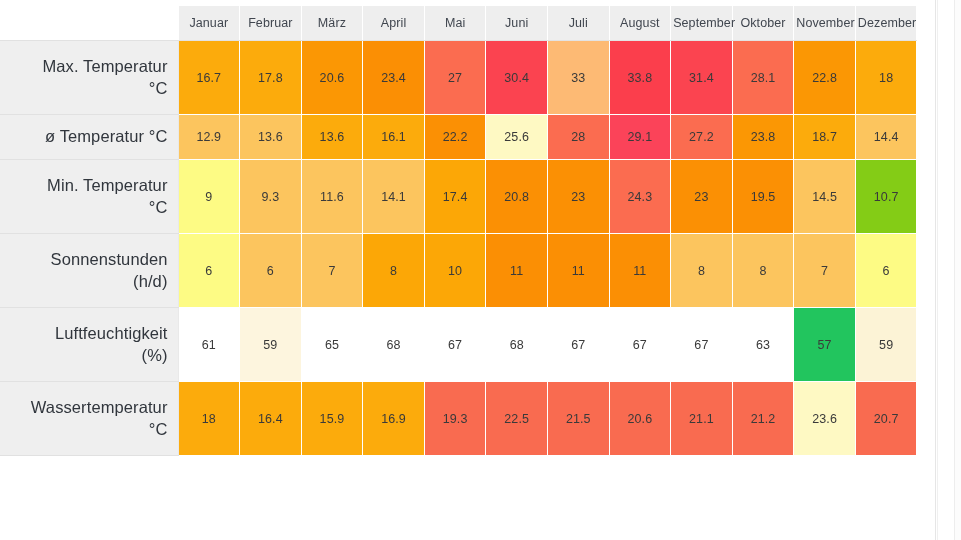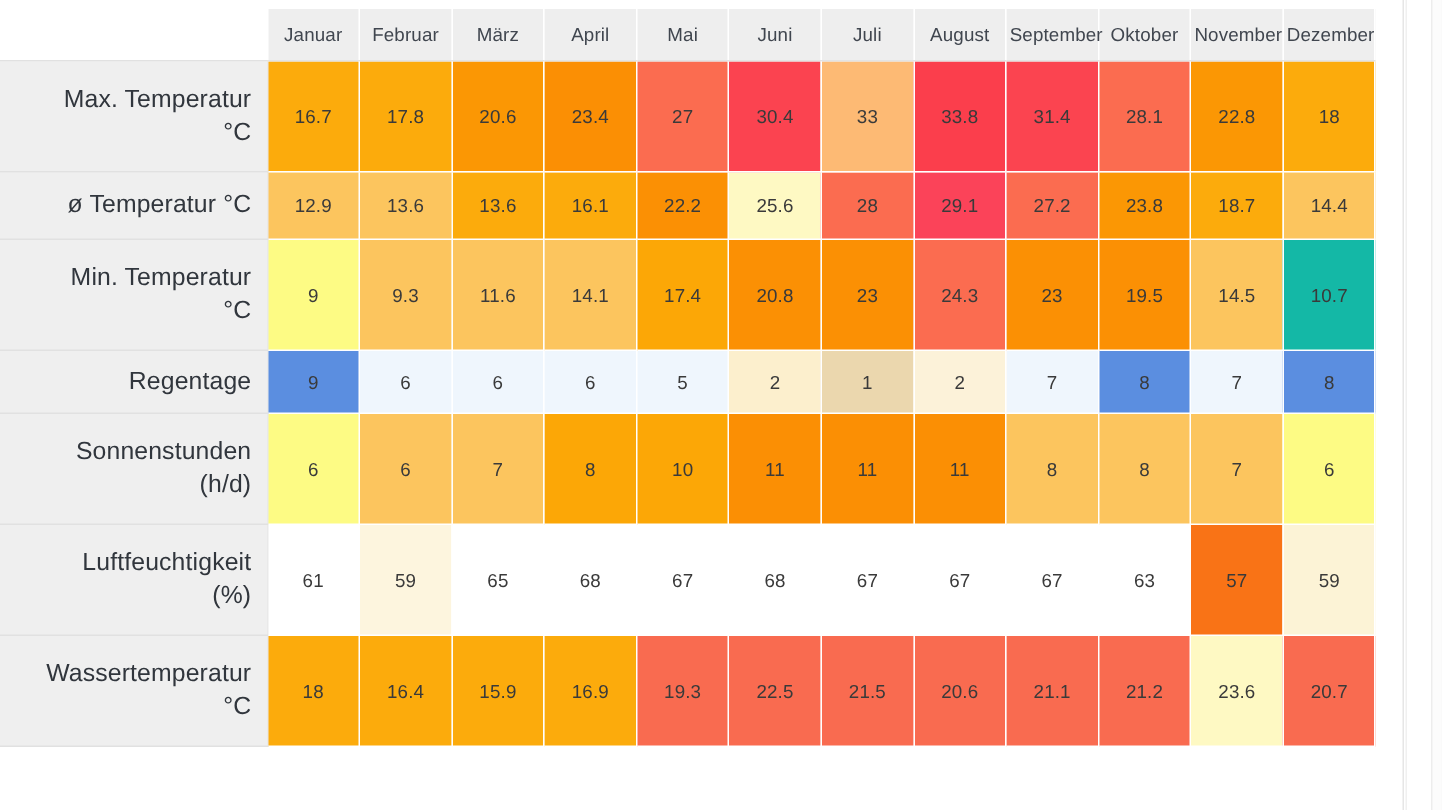--- a/index.html
+++ b/index.html
@@ -196,36 +196,21 @@
             <td class="cell" style="background: rgb(252, 197, 94);">9.3</td>
             <td class="cell" style="background: rgb(252, 197, 94);">11.6</td>
             <td class="cell" style="background: rgb(252, 197, 94);">14.1</td>
             <td class="cell" style="background: rgb(252, 167, 6);">17.4</td>
             <td class="cell" style="background: rgb(251, 144, 4);">20.8</td>
             <td class="cell" style="background: rgb(251, 144, 4);">23</td>
             <td class="cell" style="background: rgb(251, 108, 80);">24.3</td>
             <td class="cell" style="background: rgb(251, 144, 4);">23</td>
             <td class="cell" style="background: rgb(251, 144, 4);">19.5</td>
             <td class="cell" style="background: rgb(252, 197, 94);">14.5</td>
-            <td class="cell" style="background: #14b8a6;">10.7</td>
-          </tr>
-          <tr class="r-short">
-            <th class="rowhead"><span>Regentage</span></th>
-            <td class="cell" style="background: rgb(91, 142, 224);">9</td>
-            <td class="cell" style="background: rgb(239, 246, 253);">6</td>
-            <td class="cell" style="background: rgb(239, 246, 253);">6</td>
-            <td class="cell" style="background: rgb(239, 246, 253);">6</td>
-            <td class="cell" style="background: rgb(239, 246, 253);">5</td>
-            <td class="cell" style="background: rgb(252, 239, 205);">2</td>
-            <td class="cell" style="background: rgb(235, 215, 174);">1</td>
-            <td class="cell" style="background: rgb(252, 242, 217);">2</td>
-            <td class="cell" style="background: rgb(239, 246, 253);">7</td>
-            <td class="cell" style="background: rgb(91, 142, 224);">8</td>
-            <td class="cell" style="background: rgb(239, 246, 253);">7</td>
-            <td class="cell" style="background: rgb(91, 142, 224);">8</td>
+            <td class="cell" style="background: #84cc16;">10.7</td>
           </tr>
           <tr class="r-tall">
             <th class="rowhead"><span>Sonnenstunden</span><br><span>(h/d)</span></th>
             <td class="cell" style="background: rgb(253, 251, 132);">6</td>
             <td class="cell" style="background: rgb(252, 197, 94);">6</td>
             <td class="cell" style="background: rgb(252, 197, 94);">7</td>
             <td class="cell" style="background: rgb(252, 167, 6);">8</td>
             <td class="cell" style="background: rgb(252, 167, 6);">10</td>
             <td class="cell" style="background: rgb(251, 143, 4);">11</td>
             <td class="cell" style="background: rgb(251, 143, 4);">11</td>
@@ -240,21 +225,21 @@
             <td class="cell" style="background: rgb(255, 255, 255);">61</td>
             <td class="cell" style="background: rgb(253, 245, 222);">59</td>
             <td class="cell" style="background: rgb(255, 255, 255);">65</td>
             <td class="cell" style="background: rgb(255, 255, 255);">68</td>
             <td class="cell" style="background: rgb(255, 255, 255);">67</td>
             <td class="cell" style="background: rgb(255, 255, 255);">68</td>
             <td class="cell" style="background: rgb(255, 255, 255);">67</td>
             <td class="cell" style="background: rgb(255, 255, 255);">67</td>
             <td class="cell" style="background: rgb(255, 255, 255);">67</td>
             <td class="cell" style="background: rgb(255, 255, 255);">63</td>
-            <td class="cell" style="background: #f97316;">57</td>
+            <td class="cell" style="background: #22c55e;">57</td>
             <td class="cell" style="background: rgb(252, 243, 214);">59</td>
           </tr>
           <tr class="r-tall">
             <th class="rowhead"><span>Wassertemperatur</span><br><span>°C</span></th>
             <td class="cell" style="background: rgb(252, 171, 12);">18</td>
             <td class="cell" style="background: rgb(252, 171, 12);">16.4</td>
             <td class="cell" style="background: rgb(252, 171, 12);">15.9</td>
             <td class="cell" style="background: rgb(252, 171, 12);">16.9</td>
             <td class="cell" style="background: rgb(249, 107, 80);">19.3</td>
             <td class="cell" style="background: rgb(249, 107, 80);">22.5</td>

